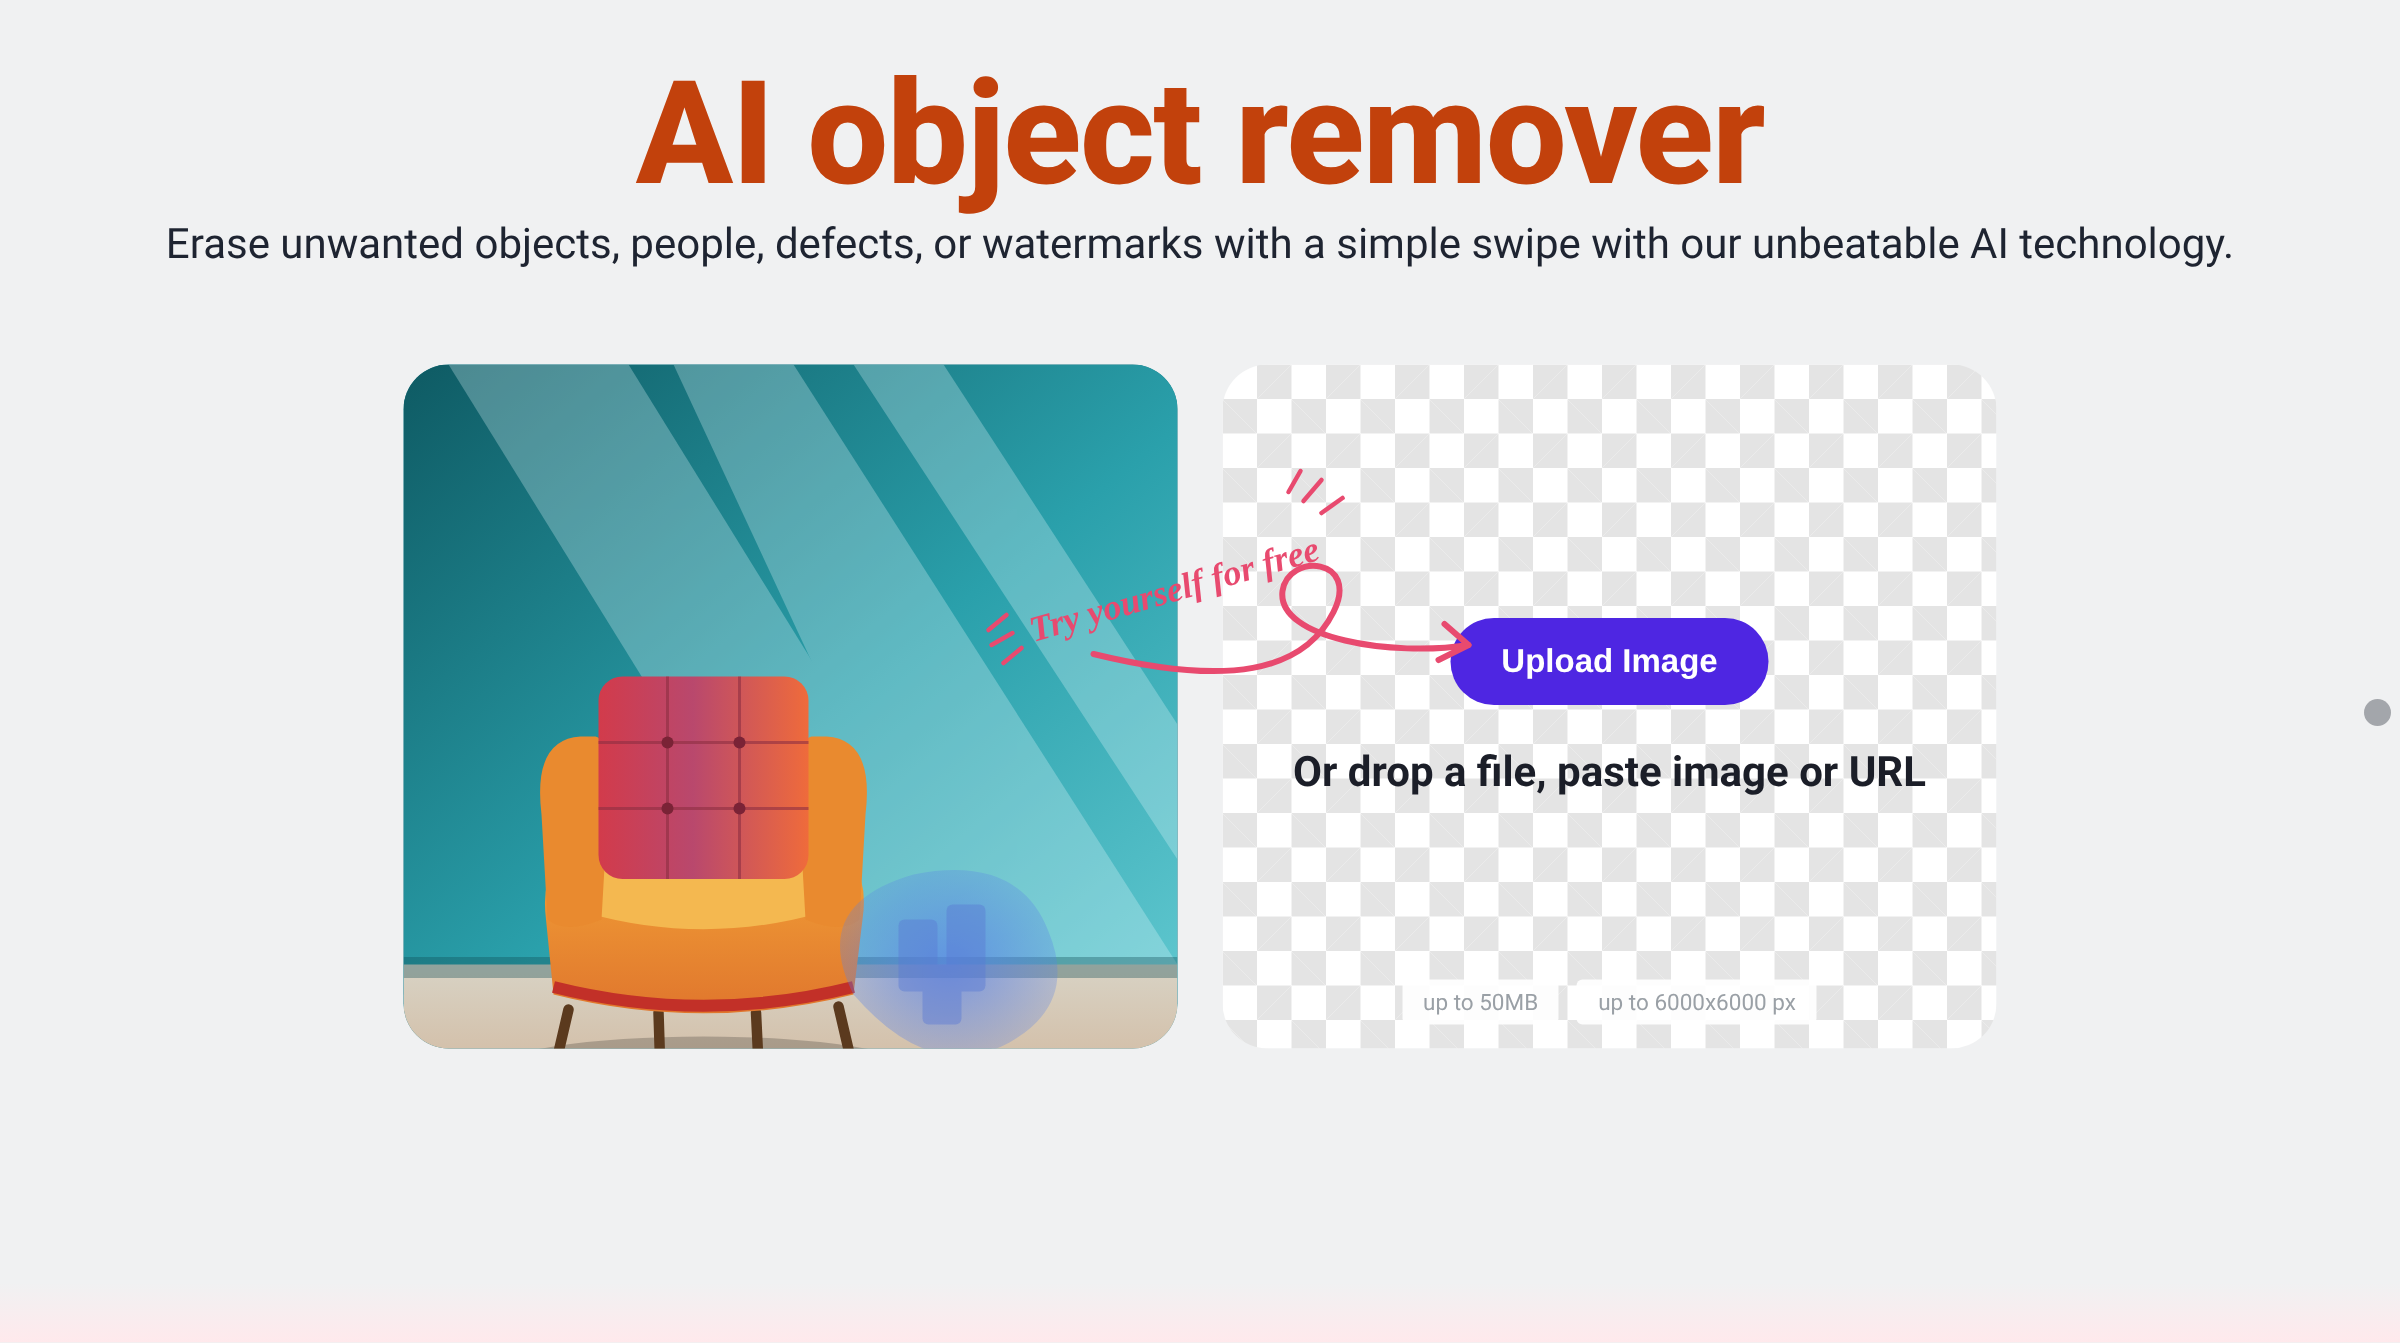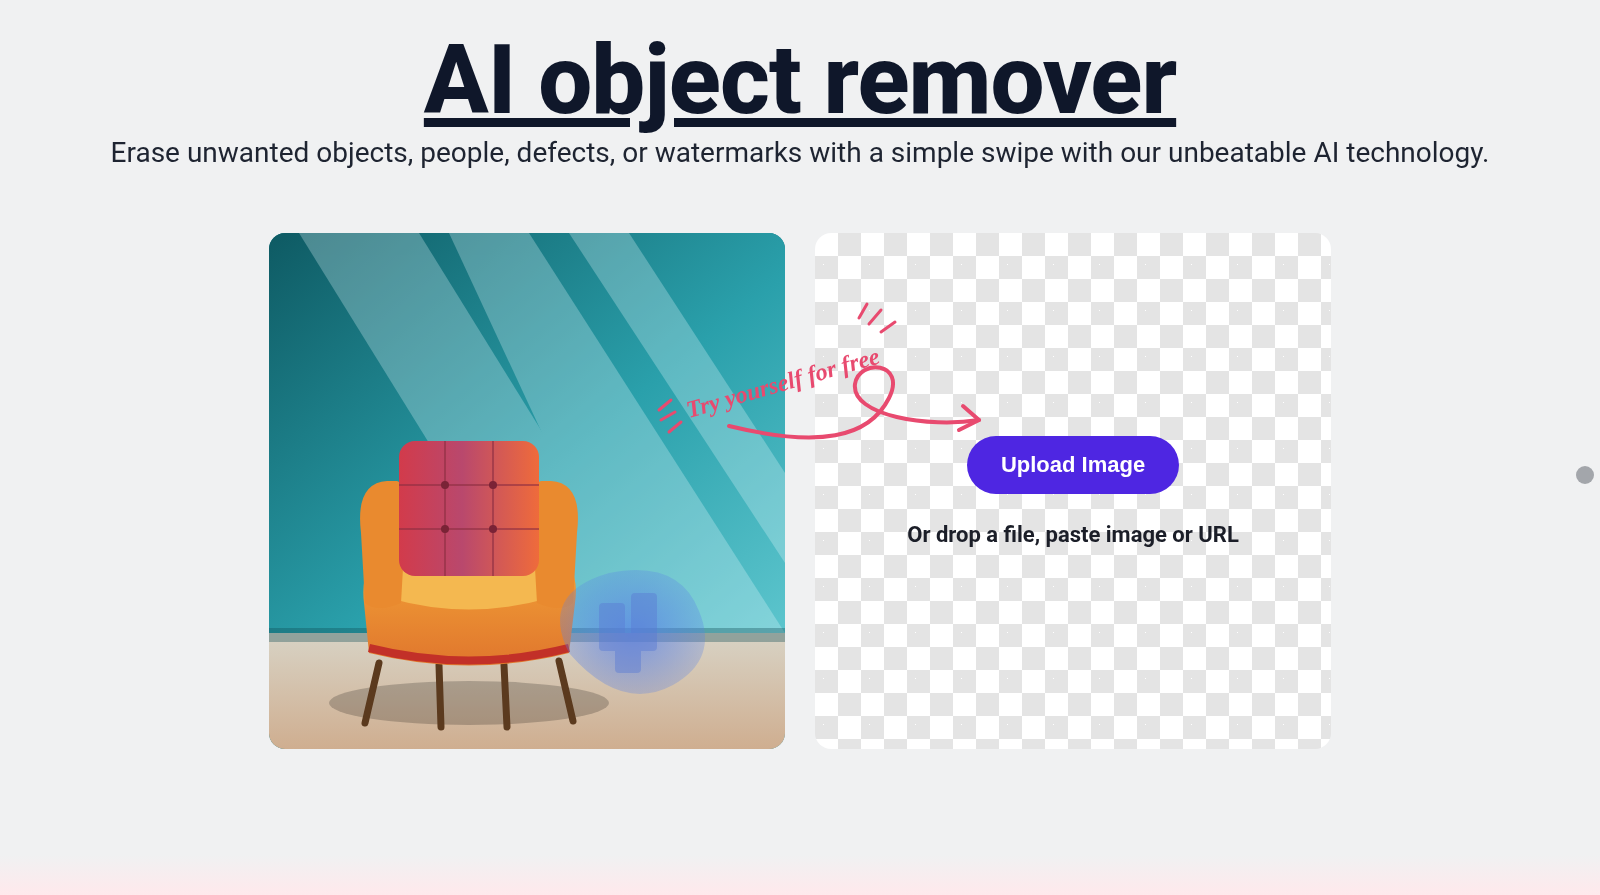--- a/index.html
+++ b/index.html
@@ -13,48 +13,47 @@
 
   .wrap {
     width: 100%;
     height: 100%;
     display: flex;
     flex-direction: column;
     align-items: center;
   }
 
   h1.page-title {
-    margin-top: 24px;
+    margin-top: 34px;
     font-size: 96px;
     font-weight: 800;
     letter-spacing: -1px;
-    color: #0f172a;
-    text-decoration: underline;
+    color: #c2410c;
   }
 
   p.subtitle {
     font-size: 28px;
     font-weight: 400;
     color: #1e2431;
     text-align: center;
     max-width: 1450px;
   }
 
   .panels {
     margin-top: 64px;
     display: flex;
     gap: 30px;
     align-items: flex-start;
     position: relative;
   }
 
   .panel {
     width: 516px;
-    height: 516px;
-    border-radius: 16px;
+    height: 456px;
+    border-radius: 30px;
     overflow: hidden;
     position: relative;
   }
 
   
   .demo {
     background: #1c7f8a;
   }
   .demo svg { display:block; }
 
@@ -80,21 +79,21 @@
     border: none;
     font-size: 22px;
     font-weight: 700;
     padding: 16px 34px;
     border-radius: 999px;
     cursor: pointer;
   }
 
   .drop-hint {
     margin-top: 28px;
-    font-size: 22px;
+    font-size: 28px;
     font-weight: 700;
     color: #1b1e28;
   }
 
   .limits {
     position: absolute;
     bottom: 16px;
     left: 0;
     right: 0;
     display: flex;
@@ -274,20 +273,24 @@
 
         <path d="M320 132 L304 118 M320 132 L300 142" stroke="#e84a6f" stroke-width="4" fill="none" stroke-linecap="round"></path>
       </svg>
     </div>
 
     <div class="panel upload">
       <button class="upload-btn">Upload Image</button>
 
       <div class="drop-hint">Or drop a file, paste image or URL</div>
 
+      <div class="limits">
+        <span class="limit-chip">up to 50MB</span>
+        <span class="limit-chip">up to 6000x6000 px</span>
+      </div>
     </div>
 
   </div>
 </div>
 
 <div class="dot"></div>
 
 <div class="footer-fade"></div>
 
 </body></html>

